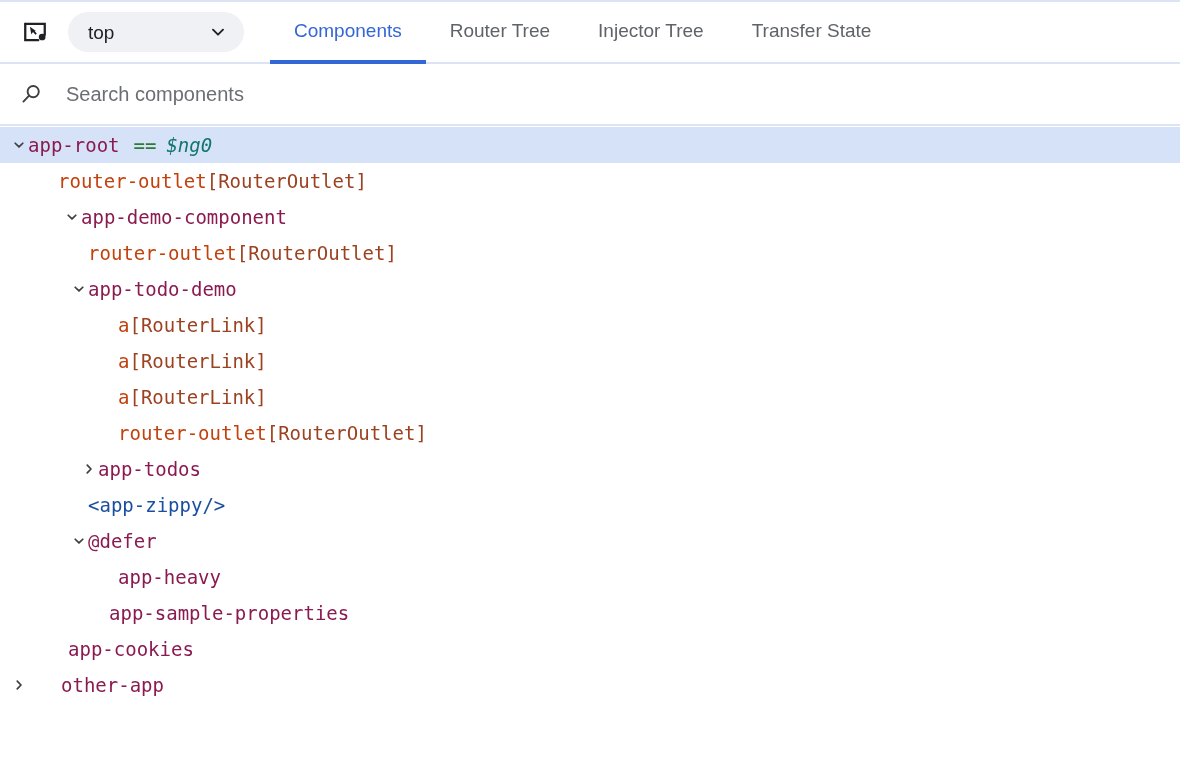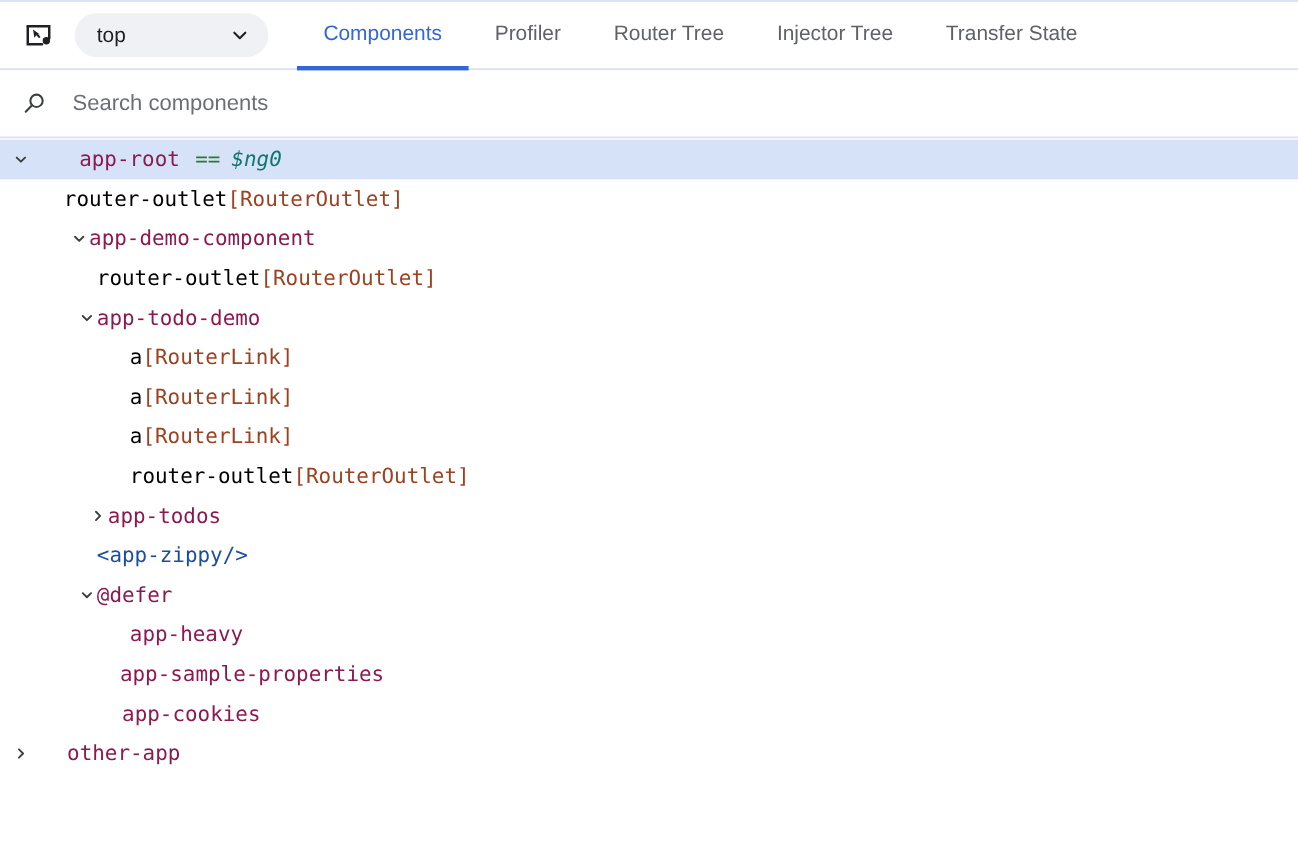--- a/index.html
+++ b/index.html
@@ -164,21 +164,21 @@
     align-items: center;
     justify-content: center;
     color: #3c4043;
   }
   .chev.blank { visibility: hidden; }
 
   .node-label { display: inline-flex; align-items: baseline; }
 
   
   .n-component { color: #8b1a51; }
-  .n-element   { color: #000000; }
+  .n-element   { color: #c2410c; }
   .n-directive { color: #9c4221; }
   .n-defer     { color: #8b1a51; }
   .n-special   { color: #1a4fa0; }
   .n-eq        { color: #2d7a36; margin-left: 14px; }
   .n-ng        { color: #0f766e; font-style: italic; margin-left: 10px; }
 </style>
 </head>
 <body>
 
 <div class="devtools-root">
@@ -197,23 +197,20 @@
     <div class="frame-select">
       <span class="frame-select-label">top</span>
       <svg width="20" height="20" viewBox="0 0 24 24">
         <path d="M6 9.2l6 6 6-6" fill="none" stroke="#202124" stroke-width="2.3" stroke-linecap="round" stroke-linejoin="round"></path>
       </svg>
     </div>
 
     <div class="tabs" id="tab-bar">
         <div class="tab active">
           <span>Components</span>
-        </div>
-        <div class="tab">
-          <span>Profiler</span>
         </div>
         <div class="tab">
           <span>Router Tree</span>
         </div>
         <div class="tab">
           <span>Injector Tree</span>
         </div>
         <div class="tab">
           <span>Transfer State</span>
         </div>
@@ -224,21 +221,21 @@
     <span class="search-icon">
       <svg width="24" height="24" viewBox="0 0 24 24">
         <circle cx="14.2" cy="9.6" r="5.6" fill="none" stroke="#3c4043" stroke-width="1.9"></circle>
         <line x1="10.1" y1="13.7" x2="4.4" y2="19.6" stroke="#3c4043" stroke-width="1.9" stroke-linecap="round"></line>
       </svg>
     </span>
     <input class="search-input" type="text" placeholder="Search components" style="">
   </div>
 
   <div class="tree" id="component-tree">
-      <div class="tree-row selected" style="padding-left: 10px; gap: 44px;">
+      <div class="tree-row selected" style="padding-left: 10px;">
         <span class="chev">
           <svg width="14" height="14" viewBox="0 0 24 24">
             <path d="M5.5 9l6.5 6.4L18.5 9" fill="none" stroke="#3c4043" stroke-width="3" stroke-linecap="round" stroke-linejoin="round"></path>
           </svg>
         </span>
         <span class="node-label">
           <span class="n-component">app-root</span>
           <span class="n-eq">==</span>
           <span class="n-ng">$ng0</span>
         </span>
@@ -336,21 +333,21 @@
         <span class="node-label">
           <span class="n-component">app-heavy</span>
         </span>
       </div>
       <div class="tree-row" style="padding-left: 91px;">
         <span class="chev blank"></span>
         <span class="node-label">
           <span class="n-component">app-sample-properties</span>
         </span>
       </div>
-      <div class="tree-row" style="padding-left: 50px; margin-left: 43px;">
+      <div class="tree-row" style="padding-left: 50px;">
         <span class="chev blank"></span>
         <span class="node-label">
           <span class="n-component">app-cookies</span>
         </span>
       </div>
       <div class="tree-row" style="padding-left: 10px; gap: 33px;">
         <span class="chev">
           <svg width="14" height="14" viewBox="0 0 24 24">
             <path d="M9 5.5l6.4 6.5L9 18.5" fill="none" stroke="#3c4043" stroke-width="3" stroke-linecap="round" stroke-linejoin="round"></path>
           </svg>

